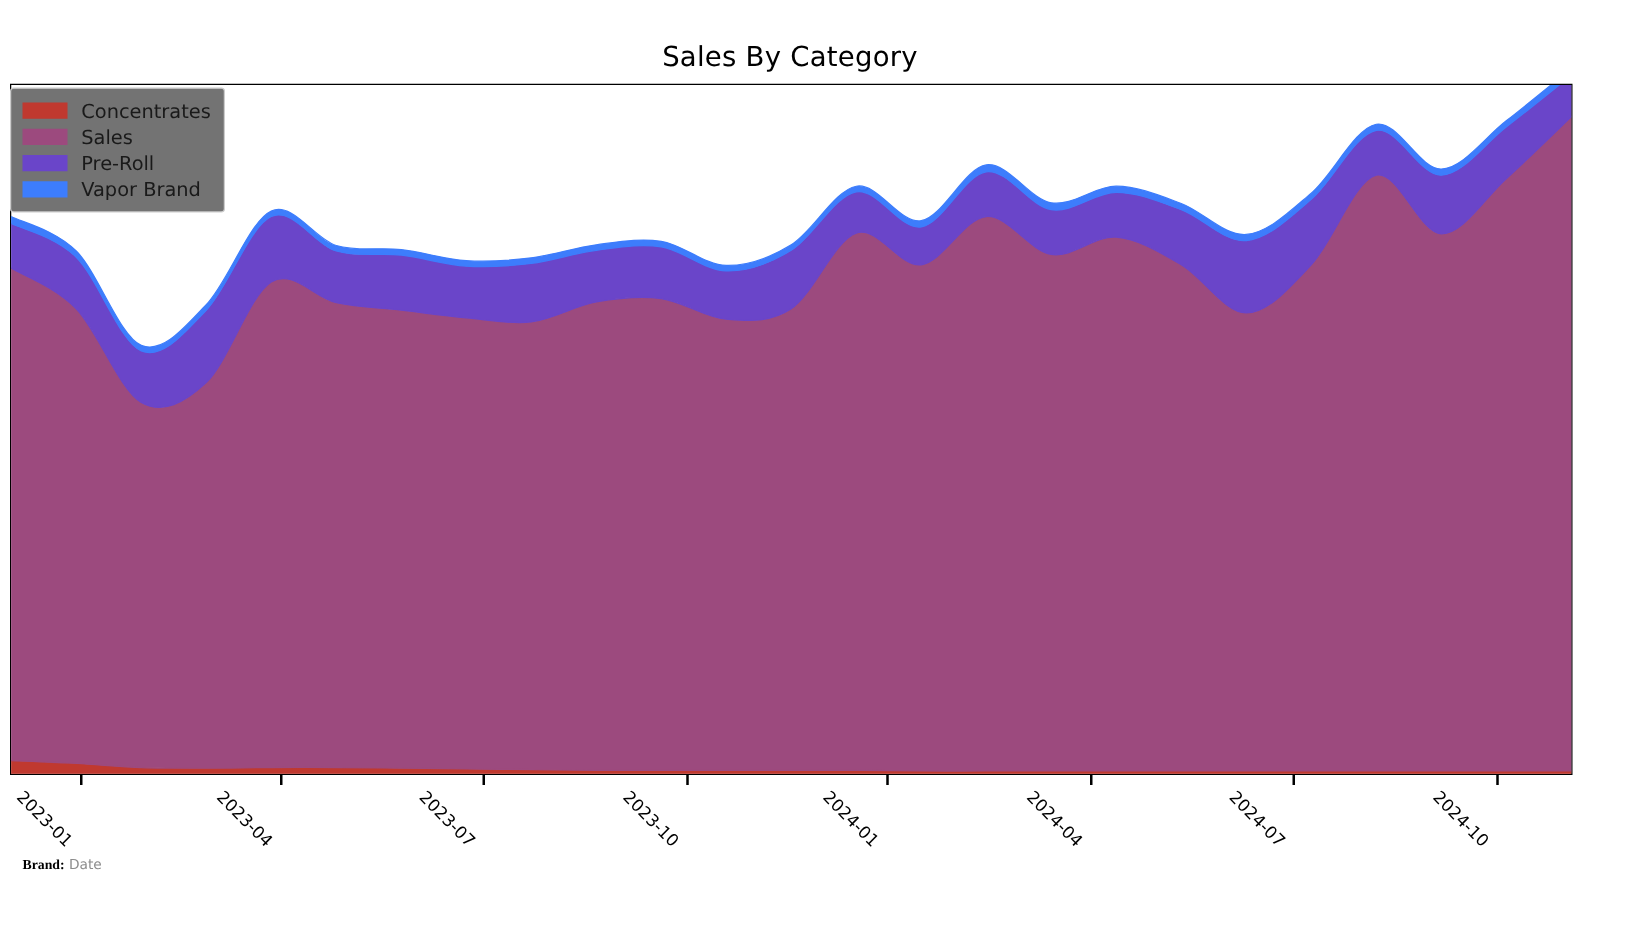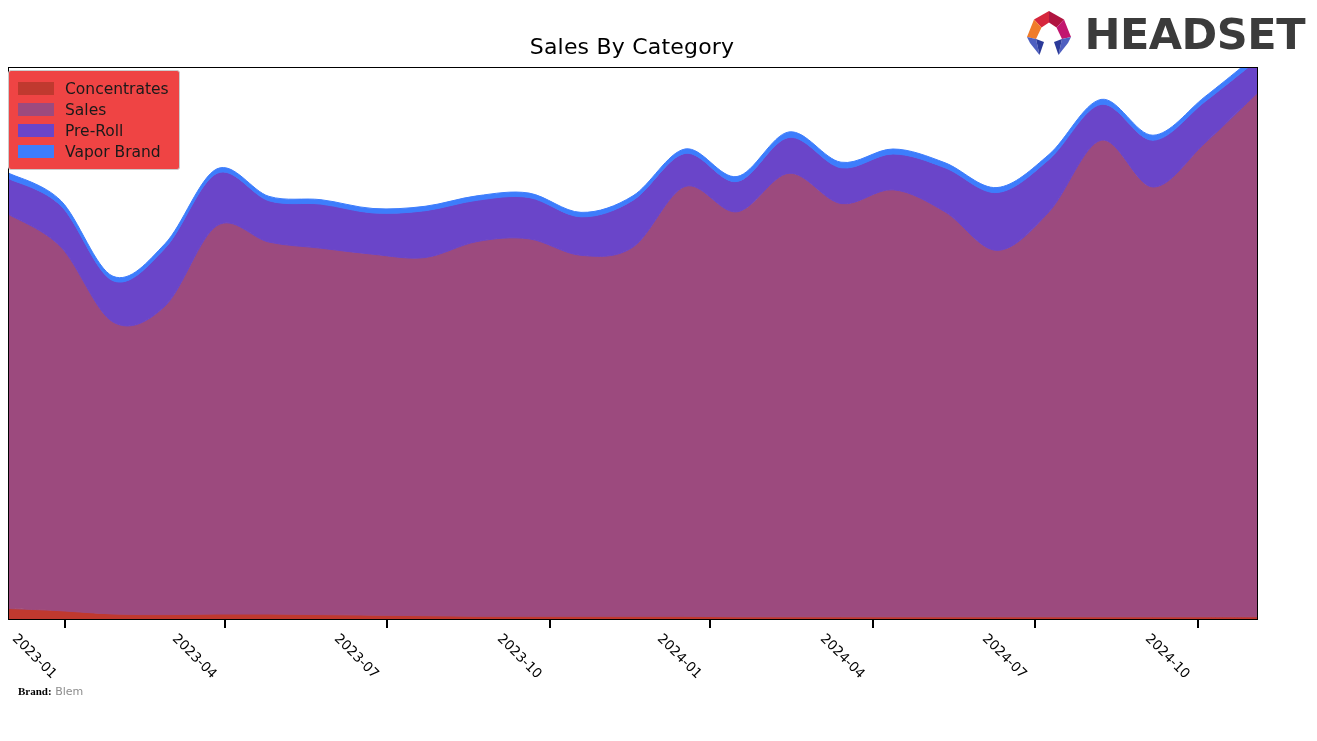--- a/index.html
+++ b/index.html
@@ -67,21 +67,21 @@
     width: 100%;
     height: 100%;
     display: block;
   }
 
   
   #legend-box {
     position: absolute;
     left: 8px;
     top: 70px;
-    background: #ef4444;
+    background: #737373;
     border: 1px solid #cccccc;
     border-radius: 3px;
     padding: 7px 10px 7px 9px;
     z-index: 5;
   }
   .legend-item {
     display: flex;
     align-items: center;
     height: 21px;
   }
@@ -134,33 +134,20 @@
   #footer .row.r2 { font-size: 12.5px; }
   #footer .row.r3 { font-size: 12.5px; }
 </style>
 </head>
 <body>
 
 <div id="root">
 
   <div id="chart-title">Sales By Category</div>
 
-  <div id="brand-logo">
-    <svg width="54" height="48" viewBox="0 0 54 48">
-      <polygon points="27,1 42,9.5 34.5,17.5 27,12.5" fill="#b01440"></polygon>
-      <polygon points="27,1 12,9.5 19.5,17.5 27,12.5" fill="#d6263c"></polygon>
-      <polygon points="42,9.5 49,27 40,29 34.5,17.5" fill="#c2166f"></polygon>
-      <polygon points="12,9.5 5,27 14,29 19.5,17.5" fill="#f07c2a"></polygon>
-      <polygon points="5,27 14,29 17.5,45 8,33" fill="#4e5fc0"></polygon>
-      <polygon points="17.5,45 14,29 22,32 " fill="#2b3a99"></polygon>
-      <polygon points="49,27 40,29 36.5,45 46,33" fill="#4e5fc0"></polygon>
-      <polygon points="36.5,45 40,29 32,32" fill="#2b3a99"></polygon>
-    </svg>
-    <div class="logo-word">HEADSET</div>
-  </div>
 
   <div id="plot-area">
     <svg id="plot-svg" viewBox="0 0 1250 553" preserveAspectRatio="none">
       <g id="series-layers">
           <path d="M0.00,542.49 C8.68,542.86 34.72,543.78 52.08,544.71 C69.44,545.63 86.81,547.38 104.17,548.02 C121.53,548.67 138.89,548.58 156.25,548.58 C173.61,548.58 190.97,548.12 208.33,548.02 C225.69,547.93 243.06,547.93 260.42,548.02 C277.78,548.12 295.14,548.39 312.50,548.58 C329.86,548.76 347.22,548.94 364.58,549.13 C381.94,549.31 399.31,549.50 416.67,549.68 C434.03,549.87 451.39,550.14 468.75,550.24 C486.11,550.33 503.47,550.24 520.83,550.24 C538.19,550.24 555.56,550.24 572.92,550.24 C590.28,550.24 607.64,550.24 625.00,550.24 C642.36,550.24 659.72,550.14 677.08,550.24 C694.44,550.33 711.81,550.70 729.17,550.79 C746.53,550.88 763.89,550.79 781.25,550.79 C798.61,550.79 815.97,550.79 833.33,550.79 C850.69,550.79 868.06,550.79 885.42,550.79 C902.78,550.79 920.14,550.79 937.50,550.79 C954.86,550.79 972.22,550.79 989.58,550.79 C1006.94,550.79 1024.31,550.79 1041.67,550.79 C1059.03,550.79 1076.39,550.79 1093.75,550.79 C1111.11,550.79 1128.47,550.79 1145.83,550.79 C1163.19,550.79 1180.56,550.79 1197.92,550.79 C1215.28,550.79 1241.32,550.79 1250.00,550.79 L1250.00,553.00 C1241.32,553.00 1215.28,553.00 1197.92,553.00 C1180.56,553.00 1163.19,553.00 1145.83,553.00 C1128.47,553.00 1111.11,553.00 1093.75,553.00 C1076.39,553.00 1059.03,553.00 1041.67,553.00 C1024.31,553.00 1006.94,553.00 989.58,553.00 C972.22,553.00 954.86,553.00 937.50,553.00 C920.14,553.00 902.78,553.00 885.42,553.00 C868.06,553.00 850.69,553.00 833.33,553.00 C815.97,553.00 798.61,553.00 781.25,553.00 C763.89,553.00 746.53,553.00 729.17,553.00 C711.81,553.00 694.44,553.00 677.08,553.00 C659.72,553.00 642.36,553.00 625.00,553.00 C607.64,553.00 590.28,553.00 572.92,553.00 C555.56,553.00 538.19,553.00 520.83,553.00 C503.47,553.00 486.11,553.00 468.75,553.00 C451.39,553.00 434.03,553.00 416.67,553.00 C399.31,553.00 381.94,553.00 364.58,553.00 C347.22,553.00 329.86,553.00 312.50,553.00 C295.14,553.00 277.78,553.00 260.42,553.00 C243.06,553.00 225.69,553.00 208.33,553.00 C190.97,553.00 173.61,553.00 156.25,553.00 C138.89,553.00 121.53,553.00 104.17,553.00 C86.81,553.00 69.44,553.00 52.08,553.00 C34.72,553.00 8.68,553.00 0.00,553.00 Z" fill="#c0392f" stroke="#c0392f" stroke-width="1"></path>
           <path d="M0.00,147.10 C8.68,152.54 34.72,161.75 52.08,179.72 C69.44,197.70 86.81,245.07 104.17,254.93 C121.53,264.79 138.89,255.03 156.25,238.90 C173.61,222.77 190.97,168.85 208.33,158.16 C225.69,147.47 243.06,170.97 260.42,174.75 C277.78,178.53 295.14,178.80 312.50,180.83 C329.86,182.86 347.22,185.35 364.58,186.91 C381.94,188.48 399.31,192.35 416.67,190.23 C434.03,188.11 451.39,177.33 468.75,174.19 C486.11,171.06 503.47,169.13 520.83,171.43 C538.19,173.73 555.56,186.64 572.92,188.02 C590.28,189.40 607.64,191.25 625.00,179.72 C642.36,168.20 659.72,124.79 677.08,118.89 C694.44,113.00 711.81,146.54 729.17,144.33 C746.53,142.12 763.89,107.01 781.25,105.62 C798.61,104.24 815.97,133.27 833.33,136.04 C850.69,138.80 868.06,120.83 885.42,122.21 C902.78,123.60 920.14,134.19 937.50,144.33 C954.86,154.47 972.22,183.04 989.58,183.04 C1006.94,183.04 1024.31,162.77 1041.67,144.33 C1059.03,125.90 1076.39,76.59 1093.75,72.44 C1111.11,68.30 1128.47,118.99 1145.83,119.45 C1163.19,119.91 1180.56,90.88 1197.92,75.21 C1215.28,59.54 1241.32,33.73 1250.00,25.44 L1250.00,550.79 C1241.32,550.79 1215.28,550.79 1197.92,550.79 C1180.56,550.79 1163.19,550.79 1145.83,550.79 C1128.47,550.79 1111.11,550.79 1093.75,550.79 C1076.39,550.79 1059.03,550.79 1041.67,550.79 C1024.31,550.79 1006.94,550.79 989.58,550.79 C972.22,550.79 954.86,550.79 937.50,550.79 C920.14,550.79 902.78,550.79 885.42,550.79 C868.06,550.79 850.69,550.79 833.33,550.79 C815.97,550.79 798.61,550.79 781.25,550.79 C763.89,550.79 746.53,550.88 729.17,550.79 C711.81,550.70 694.44,550.33 677.08,550.24 C659.72,550.14 642.36,550.24 625.00,550.24 C607.64,550.24 590.28,550.24 572.92,550.24 C555.56,550.24 538.19,550.24 520.83,550.24 C503.47,550.24 486.11,550.33 468.75,550.24 C451.39,550.14 434.03,549.87 416.67,549.68 C399.31,549.50 381.94,549.31 364.58,549.13 C347.22,548.94 329.86,548.76 312.50,548.58 C295.14,548.39 277.78,548.12 260.42,548.02 C243.06,547.93 225.69,547.93 208.33,548.02 C190.97,548.12 173.61,548.58 156.25,548.58 C138.89,548.58 121.53,548.67 104.17,548.02 C86.81,547.38 69.44,545.63 52.08,544.71 C34.72,543.78 8.68,542.86 0.00,542.49 Z" fill="#9c4a7e" stroke="#9c4a7e" stroke-width="1"></path>
           <path d="M0.00,111.15 C8.68,115.67 34.72,121.20 52.08,138.25 C69.44,155.30 86.81,206.36 104.17,213.46 C121.53,220.55 138.89,198.80 156.25,180.83 C173.61,162.86 190.97,113.55 208.33,105.62 C225.69,97.70 243.06,128.11 260.42,133.27 C277.78,138.43 295.14,134.56 312.50,136.59 C329.86,138.62 347.22,144.33 364.58,145.44 C381.94,146.55 399.31,145.35 416.67,143.23 C434.03,141.11 451.39,134.93 468.75,132.72 C486.11,130.51 503.47,127.19 520.83,129.95 C538.19,132.72 555.56,148.85 572.92,149.31 C590.28,149.77 607.64,143.32 625.00,132.72 C642.36,122.12 659.72,88.85 677.08,85.72 C694.44,82.58 711.81,116.59 729.17,113.92 C746.53,111.25 763.89,71.98 781.25,69.68 C798.61,67.37 815.97,97.33 833.33,100.09 C850.69,102.86 868.06,86.27 885.42,86.27 C902.78,86.27 920.14,93.64 937.50,100.09 C954.86,106.54 972.22,126.36 989.58,124.98 C1006.94,123.60 1024.31,106.54 1041.67,91.80 C1059.03,77.05 1076.39,39.72 1093.75,36.50 C1111.11,33.27 1128.47,72.90 1145.83,72.44 C1163.19,71.98 1180.56,47.10 1197.92,33.73 C1215.28,20.37 1241.32,-0.83 1250.00,-7.74 L1250.00,25.44 C1241.32,33.73 1215.28,59.54 1197.92,75.21 C1180.56,90.88 1163.19,119.91 1145.83,119.45 C1128.47,118.99 1111.11,68.30 1093.75,72.44 C1076.39,76.59 1059.03,125.90 1041.67,144.33 C1024.31,162.77 1006.94,183.04 989.58,183.04 C972.22,183.04 954.86,154.47 937.50,144.33 C920.14,134.19 902.78,123.60 885.42,122.21 C868.06,120.83 850.69,138.80 833.33,136.04 C815.97,133.27 798.61,104.24 781.25,105.62 C763.89,107.01 746.53,142.12 729.17,144.33 C711.81,146.54 694.44,113.00 677.08,118.89 C659.72,124.79 642.36,168.20 625.00,179.72 C607.64,191.25 590.28,189.40 572.92,188.02 C555.56,186.64 538.19,173.73 520.83,171.43 C503.47,169.13 486.11,171.06 468.75,174.19 C451.39,177.33 434.03,188.11 416.67,190.23 C399.31,192.35 381.94,188.48 364.58,186.91 C347.22,185.35 329.86,182.86 312.50,180.83 C295.14,178.80 277.78,178.53 260.42,174.75 C243.06,170.97 225.69,147.47 208.33,158.16 C190.97,168.85 173.61,222.77 156.25,238.90 C138.89,255.03 121.53,264.79 104.17,254.93 C86.81,245.07 69.44,197.70 52.08,179.72 C34.72,161.75 8.68,152.54 0.00,147.10 Z" fill="#6a45c9" stroke="#6a45c9" stroke-width="1"></path>
           <path d="M0.00,105.62 C8.68,110.23 34.72,116.04 52.08,133.27 C69.44,150.51 86.81,201.84 104.17,209.03 C121.53,216.22 138.89,194.38 156.25,176.41 C173.61,158.43 190.97,109.13 208.33,101.20 C225.69,93.27 243.06,123.69 260.42,128.85 C277.78,134.01 295.14,130.14 312.50,132.17 C329.86,134.19 347.22,139.91 364.58,141.01 C381.94,142.12 399.31,140.92 416.67,138.80 C434.03,136.68 451.39,130.51 468.75,128.30 C486.11,126.08 503.47,122.77 520.83,125.53 C538.19,128.30 555.56,144.43 572.92,144.89 C590.28,145.35 607.64,138.90 625.00,128.30 C642.36,117.70 659.72,84.52 677.08,81.29 C694.44,78.07 711.81,111.80 729.17,108.94 C746.53,106.08 763.89,66.54 781.25,64.15 C798.61,61.75 815.97,91.71 833.33,94.56 C850.69,97.42 868.06,81.20 885.42,81.29 C902.78,81.38 920.14,88.66 937.50,95.12 C954.86,101.57 972.22,121.38 989.58,120.00 C1006.94,118.62 1024.31,101.57 1041.67,86.82 C1059.03,72.07 1076.39,34.75 1093.75,31.52 C1111.11,28.30 1128.47,67.93 1145.83,67.47 C1163.19,67.01 1180.56,42.21 1197.92,28.76 C1215.28,15.30 1241.32,-6.27 1250.00,-13.27 L1250.00,-7.74 C1241.32,-0.83 1215.28,20.37 1197.92,33.73 C1180.56,47.10 1163.19,71.98 1145.83,72.44 C1128.47,72.90 1111.11,33.27 1093.75,36.50 C1076.39,39.72 1059.03,77.05 1041.67,91.80 C1024.31,106.54 1006.94,123.60 989.58,124.98 C972.22,126.36 954.86,106.54 937.50,100.09 C920.14,93.64 902.78,86.27 885.42,86.27 C868.06,86.27 850.69,102.86 833.33,100.09 C815.97,97.33 798.61,67.37 781.25,69.68 C763.89,71.98 746.53,111.25 729.17,113.92 C711.81,116.59 694.44,82.58 677.08,85.72 C659.72,88.85 642.36,122.12 625.00,132.72 C607.64,143.32 590.28,149.77 572.92,149.31 C555.56,148.85 538.19,132.72 520.83,129.95 C503.47,127.19 486.11,130.51 468.75,132.72 C451.39,134.93 434.03,141.11 416.67,143.23 C399.31,145.35 381.94,146.55 364.58,145.44 C347.22,144.33 329.86,138.62 312.50,136.59 C295.14,134.56 277.78,138.43 260.42,133.27 C243.06,128.11 225.69,97.70 208.33,105.62 C190.97,113.55 173.61,162.86 156.25,180.83 C138.89,198.80 121.53,220.55 104.17,213.46 C86.81,206.36 69.44,155.30 52.08,138.25 C34.72,121.20 8.68,115.67 0.00,111.15 Z" fill="#3d7dfc" stroke="#3d7dfc" stroke-width="1"></path>
         </g>
     </svg>
@@ -200,17 +187,17 @@
       <div class="x-tick-label" style="left: 829px; top: 630px;">2024-04</div>
       <div style="position: absolute; width: 1.4px; height: 8px; background: rgb(0, 0, 0); left: 1034.3px; top: 620px;"></div>
       <div class="x-tick-label" style="left: 991px; top: 630px;">2024-07</div>
       <div style="position: absolute; width: 1.4px; height: 8px; background: rgb(0, 0, 0); left: 1197.3px; top: 620px;"></div>
       <div class="x-tick-label" style="left: 1154px; top: 630px;">2024-10</div>
     </div>
 
   <div id="footer">
     <div class="row r1">
       <span class="k">Brand:</span>
-      <span class="v">Blem</span>
+      <span class="v">Date</span>
     </div>
   </div>
 
 </div>
 
 </body></html>

